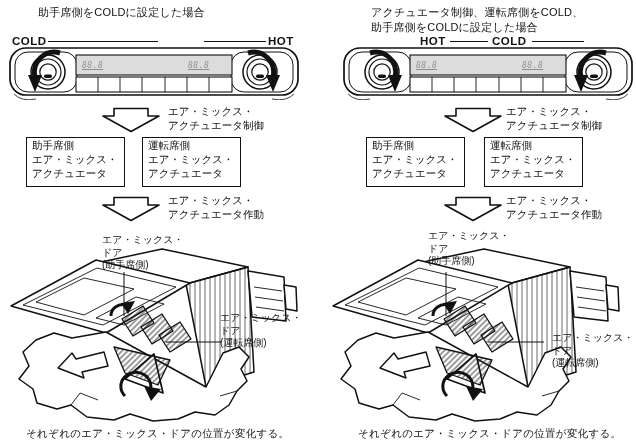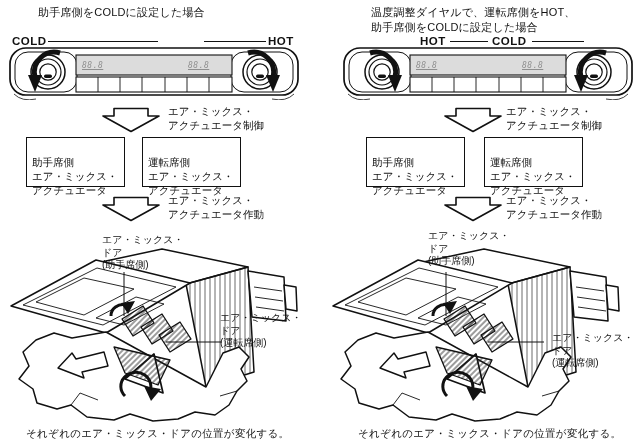--- a/index.html
+++ b/index.html
@@ -6,21 +6,21 @@
   .canvas{position:relative;width:636px;height:446px;background:#ffffff;overflow:hidden;
           font-family:"Liberation Sans","DejaVu Sans",sans-serif;color:#111;}
   .abs{position:absolute;}
   .header{font-size:11px;line-height:15px;font-weight:500;letter-spacing:.2px;}
   .hl{display:block;white-space:nowrap;}
   .hotcold{font-size:11.5px;font-weight:700;letter-spacing:.5px;text-align:right;}
   .lcd{font-family:"DejaVu Sans Mono","Liberation Mono",monospace;font-size:8px;color:#8f8f8f;
        font-style:italic;letter-spacing:.5px;text-decoration:underline;}
   .flowlabel{font-size:10.5px;line-height:14px;white-space:nowrap;}
   .box{border:1.5px solid #111;background:#fff;font-size:10.5px;line-height:14px;
-       padding:17px 5px;box-sizing:border-box;}
+       padding:0 5px;box-sizing:border-box;}
   .doorlabel{font-size:10px;line-height:12.5px;white-space:nowrap;}
   .caption{font-size:10.5px;letter-spacing:.3px;white-space:nowrap;text-align:center;}
   .leader{background:#111;height:1px;}
   .flip{transform:scaleX(-1);transform-origin:center;}
 </style>
 </head>
 <body>
 
 <div class="canvas">
 
@@ -175,21 +175,21 @@
   </div>
   <div class="abs doorlabel" style="left:220px;top:312px">
     <span class="hl">エア・ミックス・</span>
     <span class="hl">ドア</span>
     <span class="hl">(運転席側)</span>
   </div>
 
   <div class="abs caption" style="left:26px;top:427px">それぞれのエア・ミックス・ドアの位置が変化する。</div>
 
   <div class="abs header" style="left:371px;top:5px">
-    <span class="hl">温度調整ダイヤルで、運転席側をHOT、</span>
+    <span class="hl">アクチュエータ制御、運転席側をCOLD、</span>
     <span class="hl">助手席側をCOLDに設定した場合</span>
   </div>
 
   <span class="abs hotcold" style="left:420px;top:35px">HOT</span>
   <span class="abs hotcold" style="left:492px;top:35px">COLD</span>
   <div class="abs leader" style="left:450px;top:41px;width:38px"></div>
   <div class="abs leader" style="left:532px;top:41px;width:52px"></div>
 
   <svg class="abs" style="left:342px;top:44px" width="292" height="56">
       <use href="#sym-panel"></use>

